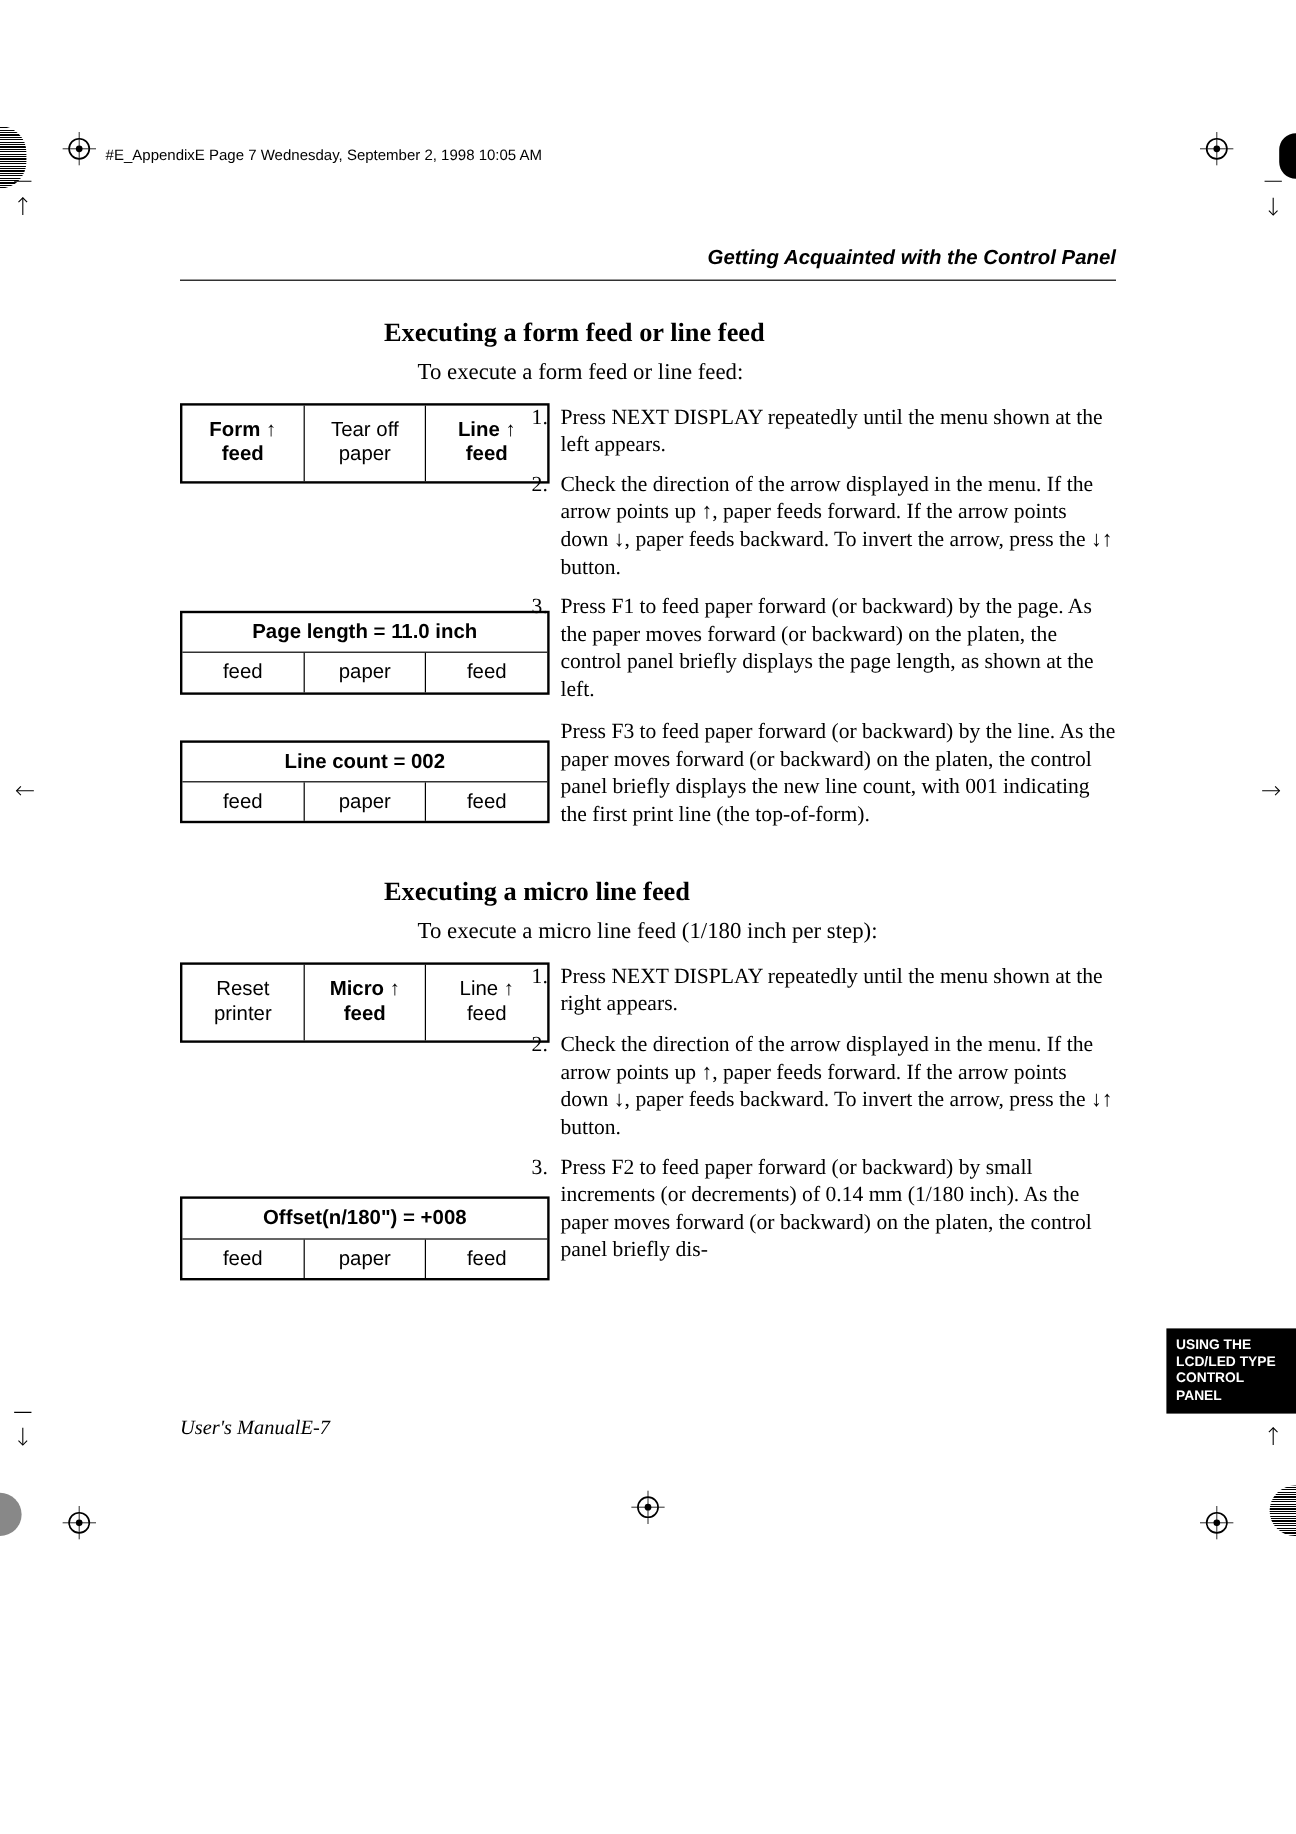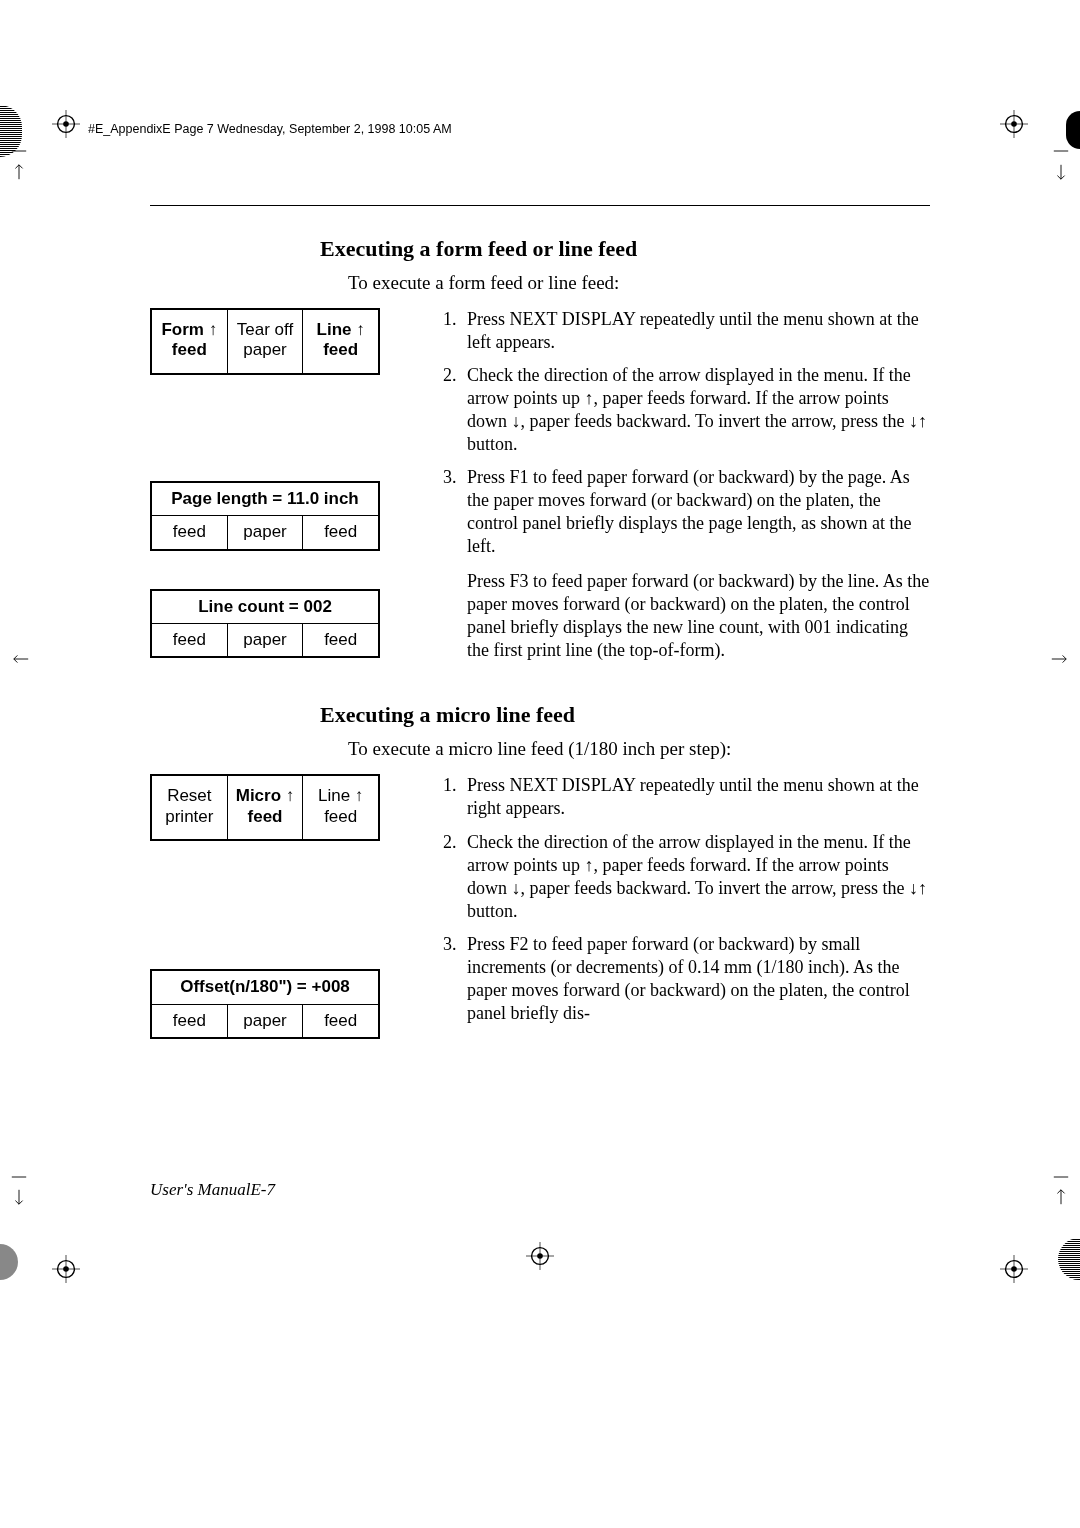--- a/index.html
+++ b/index.html
@@ -44,21 +44,21 @@
     .h2 { font-size: 22px; font-weight: bold; margin-bottom: 10px; margin-top: 30px; }
     .intro { font-size: 19px; margin-bottom: 14px; margin-left: 28px; }
     .row { display: flex; align-items: flex-start; gap: 30px; margin-bottom: 6px; }
     .lcd-col { width: 255px; flex: 0 0 255px; margin-left: -170px; }
     .lcd-spacer { height: 106px; }
     .lcd-spacer2 { height: 38px; }
     ol.steps { list-style: decimal; font-size: 18px; line-height: 1.28; padding-left: 26px; }
     ol.steps li { margin-bottom: 10px; padding-left: 6px; }
     ol.steps li p { margin-top: 12px; }
 
-    .lcd { border: 2px solid #000; width: 230px; }
+    .lcd { border: 2px solid #000; width: 308px; }
     .lcd-head, .lcd-body { display: flex; }
     .lcd-head > div, .lcd-body > div { flex: 1 1 0; text-align: center; font-size: 17px; line-height: 1.2; padding: 6px 2px; font-family: Helvetica, Arial, sans-serif; }
     .lcd-head > div + div, .lcd-body > div + div { border-left: 1.5px solid #000; }
     .lcd-body { border-top: 1.5px solid #000; }
     .lcd-tall > div { padding: 10px 2px 12px; }
     .arrow { font-family: Helvetica, Arial, sans-serif; }
 
     .footer { position: absolute; bottom: -2px; left: 0; right: 0; display: flex; justify-content: flex-start; font-size: 17px; margin-top: 32px; }
     .sidetab { position: absolute; right: -150px; width: 108px; bottom: 20px; background: #000; color: #fff; font-size: 11.5px; line-height: 1.25; padding: 7px 8px; font-family: Helvetica, Arial, sans-serif; font-weight: bold; }
   </style>
@@ -134,20 +134,21 @@
       <line x1="10" y1="2" x2="10" y2="18" stroke="#000"></line>
       <polyline points="6,6 10,2 14,6" fill="none" stroke="#000"></polyline>
     </svg></div>
 <div class="arrow-mark am-br2"><svg viewBox="0 0 20 20">
       <line x1="2" y1="10" x2="18" y2="10" stroke="#000"></line>
     </svg></div>
 
 <div class="page">
   <div class="sans pageinfo">#E_AppendixE  Page 7  Wednesday, September 2, 1998  10:05 AM</div>
 
+  <div class="running-head sans bold italic">Getting Acquainted with the Control Panel</div>
   <hr class="rule">
 
   <div class="content">
     <div class="h2">Executing a form feed or line feed</div>
     <div class="intro">To execute a form feed or line feed:</div>
 
     <div class="row">
       <div class="lcd-col">
         <div class="lcd">
           <div class="lcd-head lcd-tall">
@@ -224,18 +225,23 @@
       </div>
 
       <ol class="steps">
         <li><span>Press NEXT DISPLAY repeatedly until the menu shown at the right appears.</span></li>
         <li><span>Check the direction of the arrow displayed in the menu. If the arrow points up ↑, paper feeds forward. If the arrow points down ↓, paper feeds backward. To invert the arrow, press the ↓↑ button.</span></li>
         <li><span>Press F2 to feed paper forward (or backward) by small increments (or decrements) of 0.14 mm (1/180 inch). As the paper moves forward (or backward) on the platen, the control panel briefly dis-</span></li>
       </ol>
     </div>
   </div>
 
+  <div class="sidetab">
+    <div>USING THE</div>
+    <div>LCD/LED TYPE</div>
+    <div>CONTROL PANEL</div>
+  </div>
 
   <div class="footer">
     <div class="italic">User's Manual</div>
     <div class="italic">E-7</div>
   </div>
 </div>
 
 </body></html>

